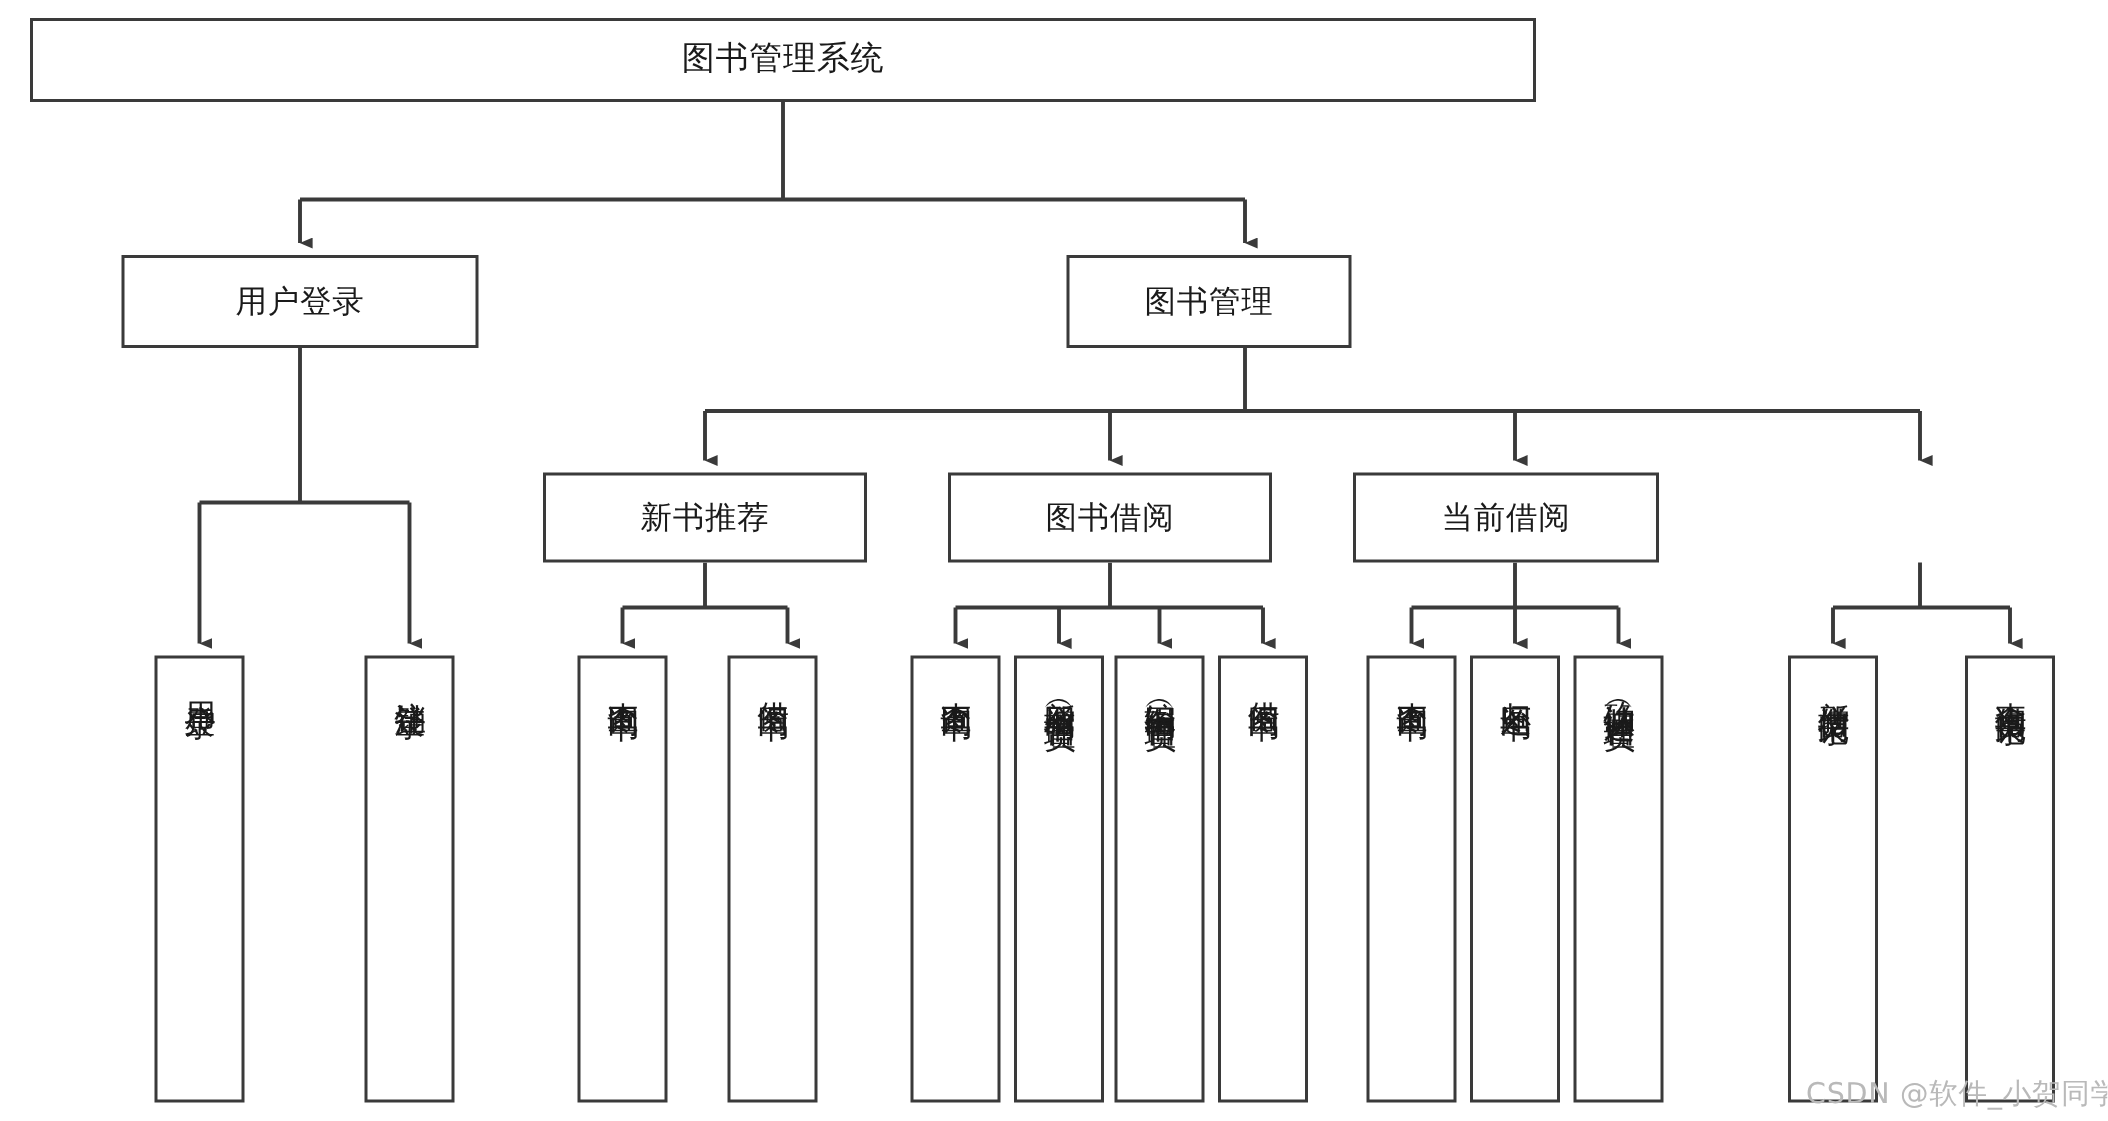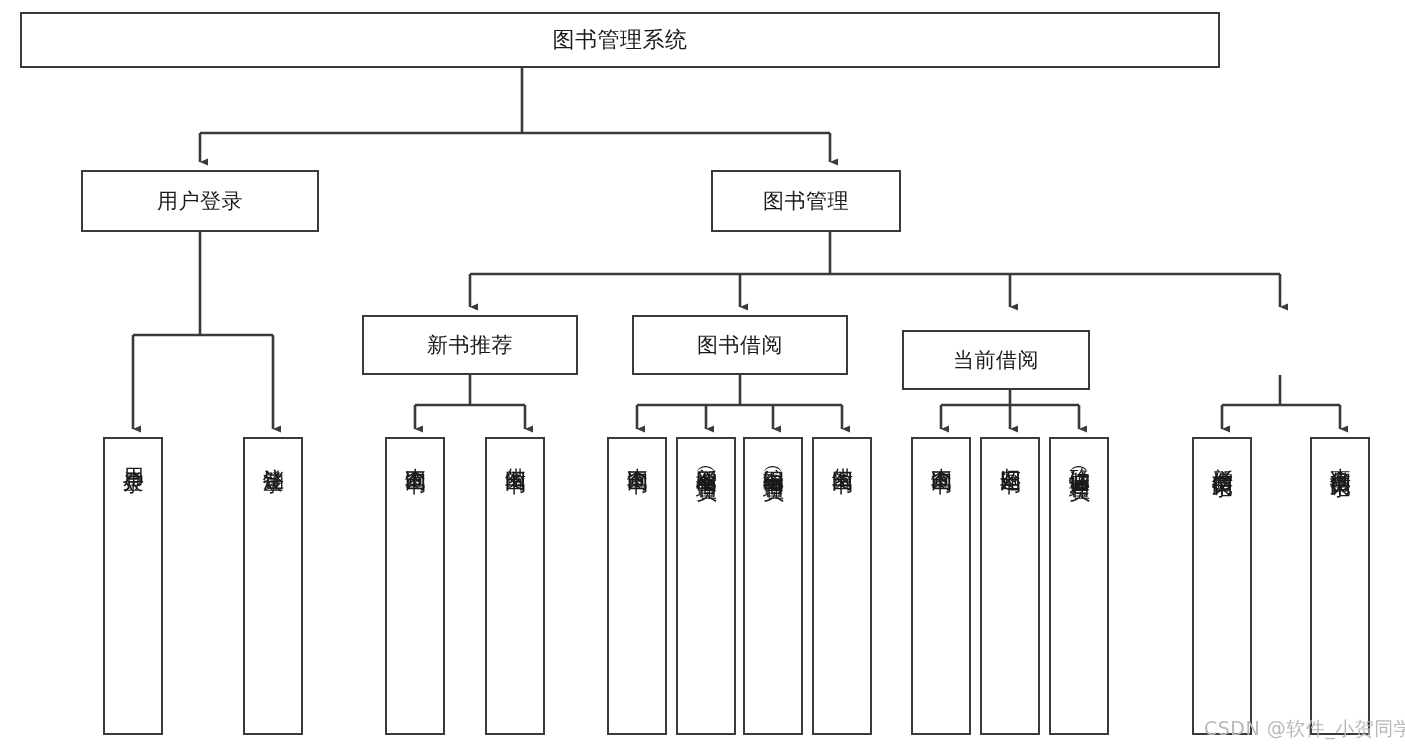--- a/index.html
+++ b/index.html
@@ -122,41 +122,41 @@
       <path d="M1010,405 L1010,429" marker-end="url(#arrowhead)"></path>
       <path d="M1079,405 L1079,429" marker-end="url(#arrowhead)"></path>
 
       <path d="M1280,375 L1280,405"></path>
       <path d="M1222,405 L1340,405"></path>
       <path d="M1222,405 L1222,429" marker-end="url(#arrowhead)"></path>
       <path d="M1340,405 L1340,429" marker-end="url(#arrowhead)"></path>
     </g>
   </svg>
 
-  <div class="node horizontal root" style="left:20px; top:12px; width:1200px; height:56px;">
+  <div class="node horizontal root" style="left:20px; top:12px; width:1004px; height:56px;">
     <span class="node-label">图书管理系统</span>
   </div>
 
   <div class="node horizontal" style="left:81px; top:170px; width:238px; height:62px;">
     <span class="node-label">用户登录</span>
   </div>
 
   <div class="node horizontal" style="left:711px; top:170px; width:190px; height:62px;">
     <span class="node-label">图书管理</span>
   </div>
 
   <div class="node horizontal" style="left:362px; top:315px; width:216px; height:60px;">
     <span class="node-label">新书推荐</span>
   </div>
 
   <div class="node horizontal" style="left:632px; top:315px; width:216px; height:60px;">
     <span class="node-label">图书借阅</span>
   </div>
 
-  <div class="node horizontal" style="left:902px; top:330px; width:188px; height:60px;">
+  <div class="node horizontal" style="left:902px; top:315px; width:204px; height:60px;">
     <span class="node-label">当前借阅</span>
   </div>
 
 
   <div class="node vertical" style="left:103px; top:437px; width:60px; height:298px;">
     <span class="node-label">用户登录</span>
   </div>
 
   <div class="node vertical" style="left:243px; top:437px; width:60px; height:298px;">
     <span class="node-label">注销登录</span>

